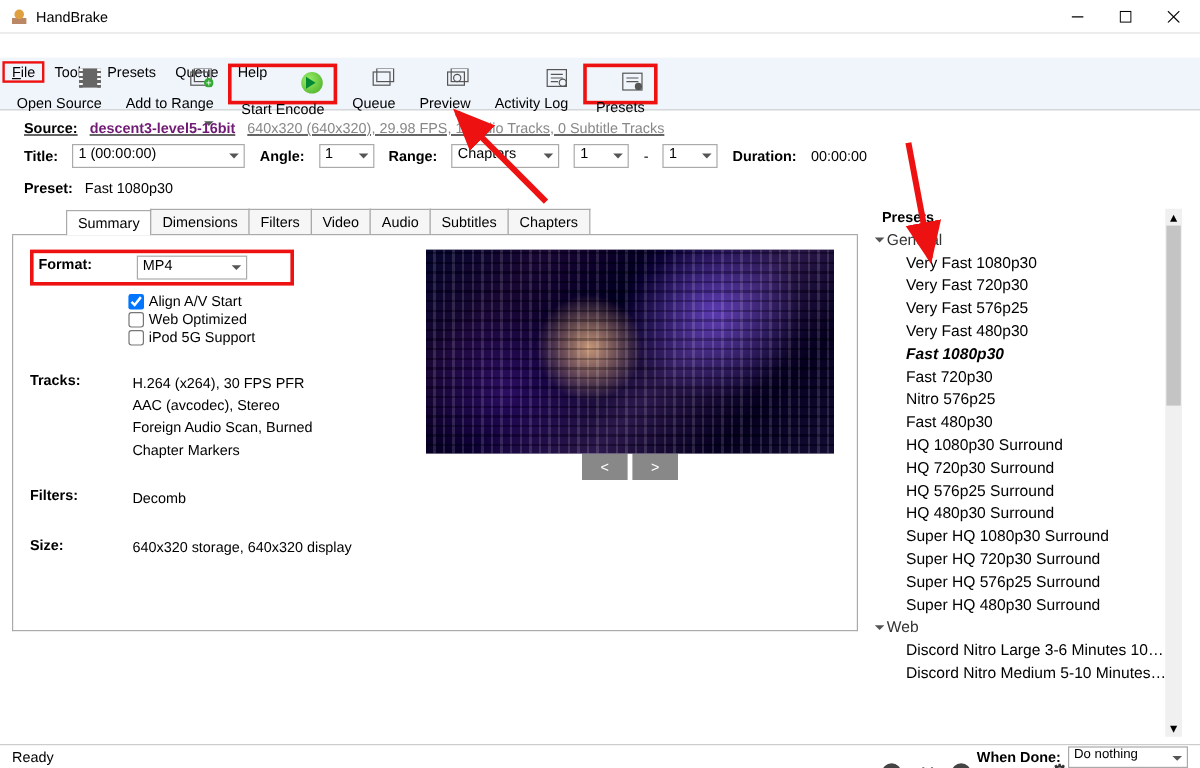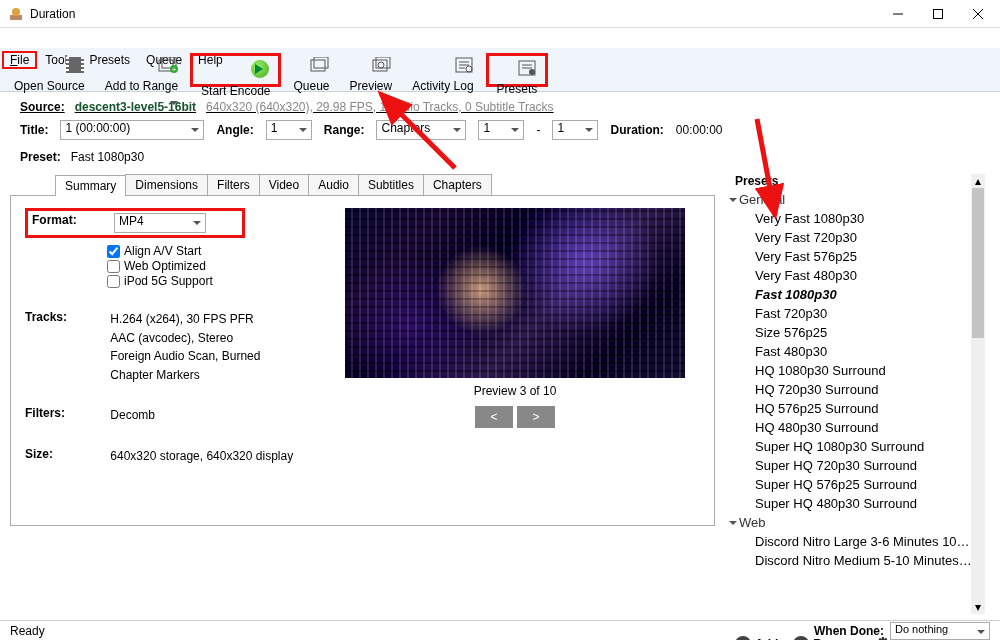--- a/index.html
+++ b/index.html
@@ -19,36 +19,36 @@
 
 .hl-box { border: 3px solid #e11; }
 
 .toolbar { height: 44px; background: #f0f5fb; display: flex; align-items: center; padding: 0 6px; gap: 4px; border-bottom: 1px solid #d0d0d0; }
 .t-btn { display: flex; align-items: flex-end; gap: 6px; padding: 4px 8px; height: 34px; flex-direction: column; }
 .t-btn .ico { width: 20px; height: 18px; display: flex; align-items: center; justify-content: center; }
 .t-drop::after { content: ''; border: 4px solid transparent; border-top-color: #555; margin-left: 12px; position: relative; top: 2px; }
 
 .source-row { padding: 8px 20px 0; display: flex; align-items: center; gap: 10px; font-size: 12px; text-decoration: underline; }
 .source-row b { font-weight: 600; }
-.src-name { color: #14532d; font-weight: 600; }
+.src-name { color: #701a75; font-weight: 600; }
 .src-meta { color: #888; }
 
 .title-row { padding: 6px 20px 0; display: flex; align-items: center; gap: 12px; }
 .label { font-weight: 600; }
 .sel { border: 1px solid #aaa; background: #fff; height: 20px; padding: 0 18px 0 4px; font-size: 12px; position: relative; }
 .sel::after { content: ''; position: absolute; right: 4px; top: 7px; border: 4px solid transparent; border-top-color: #555; }
 .preset-row { padding: 10px 20px; }
 
 .content-row { display: flex; }
 .main-panel { width: 725px; padding: 0 10px; }
 .tabs { display: flex; border-bottom: 1px solid #aaa; padding-left: 45px; }
 .tab { padding: 3px 9px; border: 1px solid #aaa; border-bottom: none; background: #fff; margin-right: -1px; font-size: 12px; }
 .tab.active { position: relative; top: 1px; background: #fff; }
 .tab.inactive { background: #f6f6f6; }
-.tabpanel { border: 1px solid #aaa; border-top: none; padding: 12px 14px 20px; height: 330px; display: flex; gap: 10px; }
+.tabpanel { border: 1px solid #aaa; border-top: none; padding: 12px 14px 20px; height: 330px; display: flex; gap: 20px; }
 .tcol-left { width: 310px; }
 .frow { display: flex; margin-bottom: 6px; }
 .frow .lab { width: 82px; font-weight: 600; }
 .cbx { display: flex; align-items: center; gap: 4px; margin-left: 82px; margin-bottom: 1px; }
 .cbx input { width: 13px; height: 13px; }
 .block { margin-top: 22px; }
 .block .lab { width: 82px; font-weight: 600; display: inline-block; vertical-align: top; }
 .block .val { display: inline-block; line-height: 1.55; }
 
 .tcol-right { width: 340px; text-align: center; }
@@ -89,21 +89,21 @@
 .play-ico::after{content:'';border:5px solid transparent;border-left:8px solid #083;margin-left:3px}
 </style>
 </head>
 <body>
 
 <div class="titlebar">
   <svg class="app-icon" viewBox="0 0 16 16">
       <rect x="2" y="9" width="12" height="5" fill="#b86"></rect>
       <circle cx="8" cy="6" r="4" fill="#e0a040"></circle>
     </svg>
-  <div class="title">Duration</div>
+  <div class="title">HandBrake</div>
   <div class="win-ctrl">
     <div class="win-btn">
         <svg width="10" height="10">
           <line x1="0" y1="5" x2="10" y2="5" stroke-width="1"></line>
         </svg>
       </div>
     <div class="win-btn">
         <svg width="10" height="10">
           <rect x="0.5" y="0.5" width="9" height="9" stroke-width="1"></rect>
         </svg>
@@ -261,41 +261,40 @@
           <span class="lab">Filters:</span>
           <span class="val">Decomb</span>
         </div>
         <div class="block">
           <span class="lab">Size:</span>
           <span class="val">640x320 storage, 640x320 display</span>
         </div>
       </div>
       <div class="tcol-right">
         <div class="preview-img"></div>
-        <div class="p-cap">Preview 3 of 10</div>
         <div class="navbtns">
           <div class="navbtn">&lt;</div>
           <div class="navbtn">&gt;</div>
         </div>
       </div>
     </div>
   </div>
 
   <div class="presets-panel">
     <div class="presets-head">Presets</div>
     <div class="presets-tree">
       <div class="ptree-cat">General</div>
       <div id="gen-items">
           <div class="ptree-item">Very Fast 1080p30</div>
           <div class="ptree-item">Very Fast 720p30</div>
           <div class="ptree-item">Very Fast 576p25</div>
           <div class="ptree-item">Very Fast 480p30</div>
           <div class="ptree-item bold">Fast 1080p30</div>
           <div class="ptree-item">Fast 720p30</div>
-          <div class="ptree-item">Size 576p25</div>
+          <div class="ptree-item">Nitro 576p25</div>
           <div class="ptree-item">Fast 480p30</div>
           <div class="ptree-item">HQ 1080p30 Surround</div>
           <div class="ptree-item">HQ 720p30 Surround</div>
           <div class="ptree-item">HQ 576p25 Surround</div>
           <div class="ptree-item">HQ 480p30 Surround</div>
           <div class="ptree-item">Super HQ 1080p30 Surround</div>
           <div class="ptree-item">Super HQ 720p30 Surround</div>
           <div class="ptree-item">Super HQ 576p25 Surround</div>
           <div class="ptree-item">Super HQ 480p30 Surround</div>
         </div>

